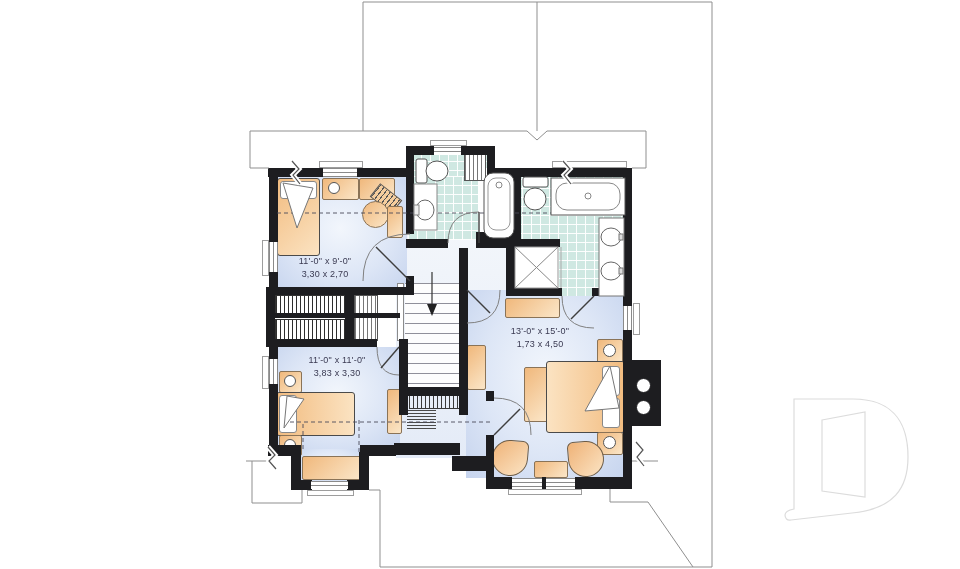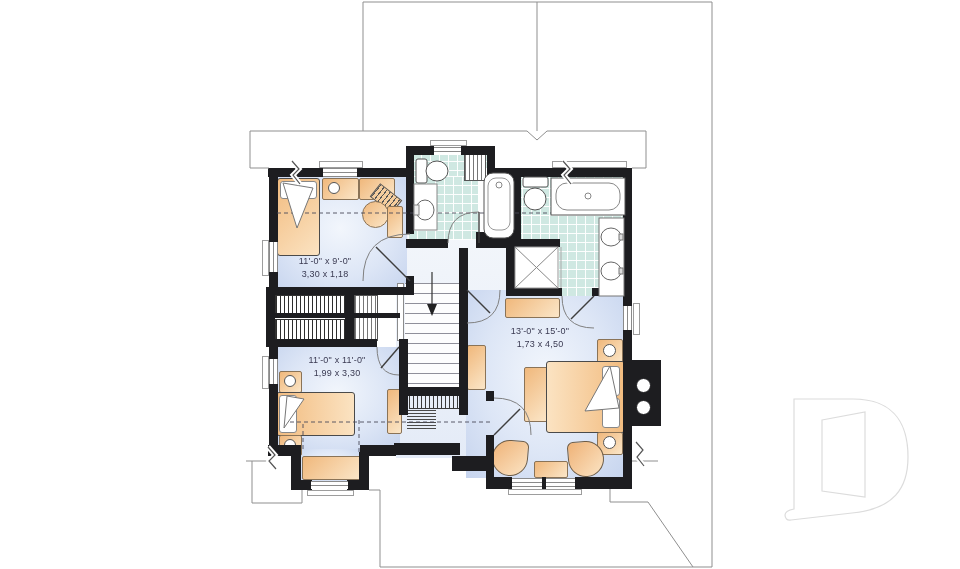--- a/index.html
+++ b/index.html
@@ -256,24 +256,24 @@
     </g>
 
     <g fill="#fff" stroke="#dcdcdc" stroke-width="1.2">
       <path d="M794,399 L853,399 C897,399 908,428 908,457 C908,488 894,509 852,513 L791,520 C787,521 785,518 785,515 C785,512 789,510 794,509 Z"></path>
       <path d="M822,420 L865,412 L865,497 L822,491 Z"></path>
     </g>
   </svg>
 
   <div class="label" style="left:263px;top:255px;width:124px;">
     <div>11'-0" x 9'-0"</div>
-    <div>3,30 x 1,18</div>
+    <div>3,30 x 2,70</div>
   </div>
   <div class="label" style="left:275px;top:354px;width:124px;">
     <div>11'-0" x 11'-0"</div>
-    <div>1,99 x 3,30</div>
+    <div>3,83 x 3,30</div>
   </div>
   <div class="label" style="left:478px;top:325px;width:124px;">
     <div>13'-0" x 15'-0"</div>
     <div>1,73 x 4,50</div>
   </div>
 
 </div>
 
 </body></html>

